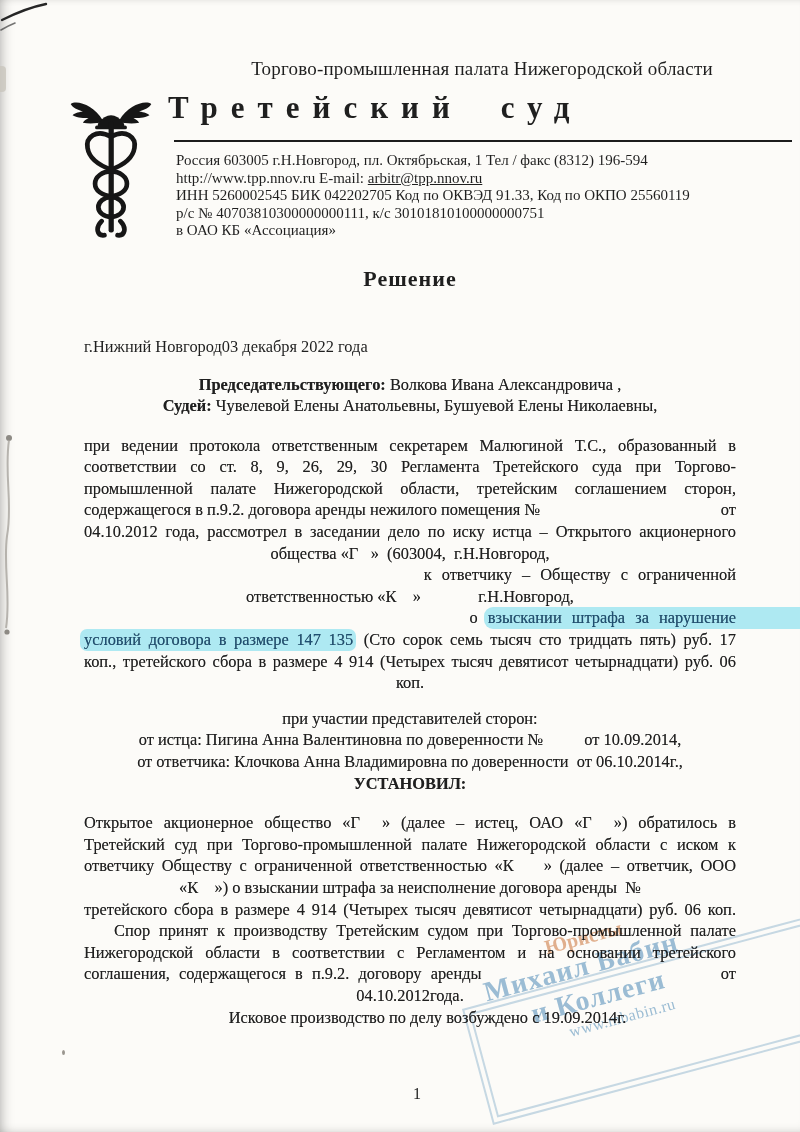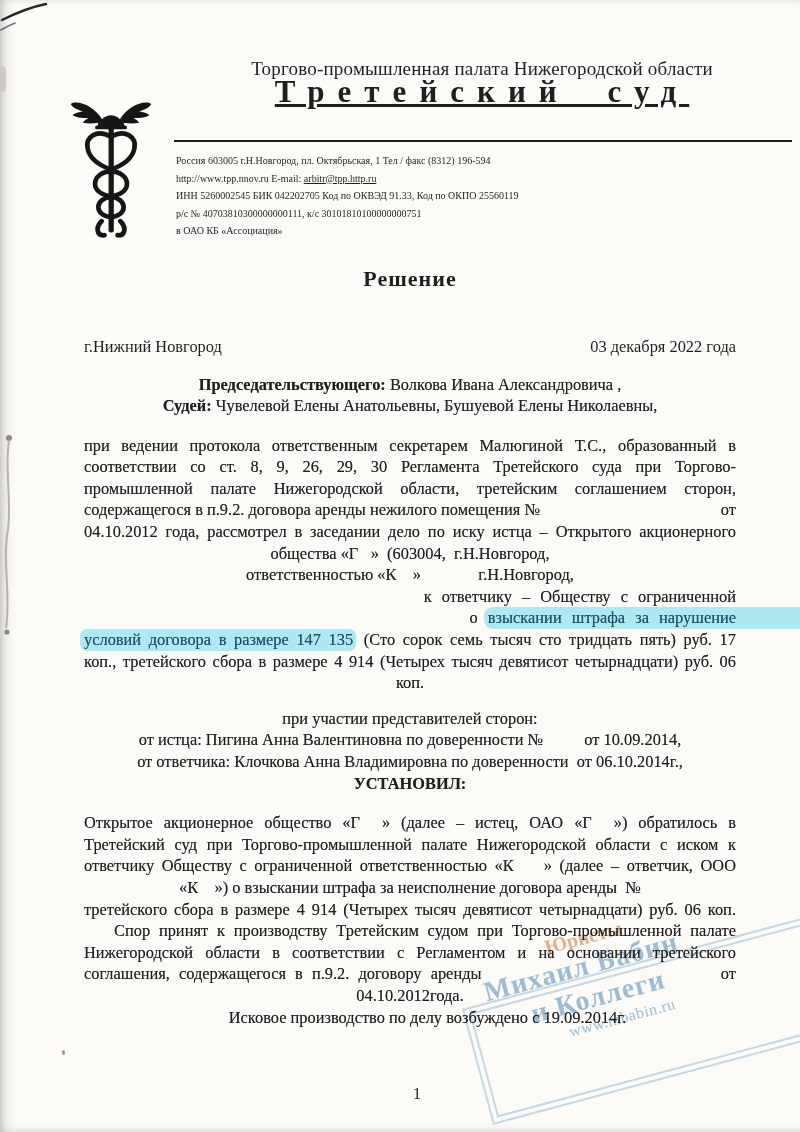--- a/index.html
+++ b/index.html
@@ -6,30 +6,30 @@
   body{background:#e9e7e2;font-family:"Liberation Serif","DejaVu Serif",serif;}
   .page{
     position:relative;width:800px;height:1132px;overflow:hidden;margin:0 auto;
     background:#fcfbf8;
     box-shadow: inset 10px 0 14px -10px rgba(0,0,0,.35), inset 0 -8px 12px -10px rgba(0,0,0,.2), inset 0 8px 10px -10px rgba(0,0,0,.12);
     color:var(--ink,#1f1f1f);
   }
   .abs{position:absolute;}
   
   .org{left:168px;top:58px;width:628px;text-align:center;font-size:19px;letter-spacing:.2px;}
-  .court{left:168px;top:74px;width:628px;text-align:center;font-size:31px;font-weight:bold;letter-spacing:.42em;word-spacing:.55em;text-decoration:underline;}
+  .court{left:168px;top:90px;width:628px;text-align:left;font-size:31px;font-weight:bold;letter-spacing:.42em;word-spacing:.55em;}
   .rule{left:174px;top:140px;width:618px;height:2px;background:#1c1c1c;}
-  .contact{left:176px;top:152px;width:600px;font-size:10px;line-height:17.6px;}
+  .contact{left:176px;top:152px;width:600px;font-size:15px;line-height:17.6px;}
   .contact .email{text-decoration:underline;}
   
   .logo{left:68px;top:88px;}
   
   .doc-title{left:84px;top:266px;width:652px;text-align:center;font-size:22px;font-weight:bold;letter-spacing:1px;}
   .body-block{left:84px;top:332px;width:652px;font-size:16.4px;}
-  .dateline{display:flex;justify-content:space-between;line-height:21.5px;margin-top:4px;}
+  .dateline{display:flex;justify-content:flex-start;line-height:21.5px;margin-top:4px;}
   .bline{line-height:21.6px;min-height:21.6px;text-shadow:0 0 .5px rgba(25,25,25,.55);}
   .bline.justify{text-align:justify;text-align-last:justify;}
   .bline.left{text-align:center;}
   .bline.right{text-align:right;}
   .bline.center{text-align:center;text-align-last:center;}
   .bline.split{display:flex;justify-content:space-between;}
   .bline .b{font-weight:bold;}
   .bline .hl{background:var(--hl,#aee9f2);color:var(--hlt,#1e4f72);padding:1px 3px 2px 4px;margin-left:-4px;border-radius:7px;}
   .bline .hl-ext{padding-right:70px;margin-right:-70px;border-radius:9px 0 0 9px;}
   
@@ -87,21 +87,21 @@
       <path d="M45,52 C61,43 72,53 70,64 C68,77 56,83 45,87"></path>
       <ellipse cx="45" cy="102" rx="17" ry="13"></ellipse>
       <ellipse cx="45" cy="127" rx="13.5" ry="10.5"></ellipse>
       <path d="M35,142 C28,149 30,158 38,157"></path>
       <path d="M55,142 C62,149 60,158 52,157"></path>
     </g>
   </svg>
 
   <div class="abs contact">
     <div>Россия 603005 г.Н.Новгород, пл. Октябрьская, 1 Тел / факс (8312) 196-594</div>
-    <div><span>http://www.tpp.nnov.ru E-mail: </span><span class="email">arbitr@tpp.http.ru</span></div>
+    <div><span>http://www.tpp.nnov.ru E-mail: </span><span class="email">arbitr@tpp.nnov.ru</span></div>
     <div>ИНН 5260002545 БИК 042202705 Код по ОКВЭД 91.33, Код по ОКПО 25560119</div>
     <div>р/с № 40703810300000000111, к/с 30101810100000000751</div>
     <div>в ОАО КБ «Ассоциация»</div>
   </div>
 
   <div class="abs doc-title">Решение</div>
 
   <div class="abs body-block">
     <div class="dateline">
       <span>г.Нижний Новгород</span>
@@ -112,22 +112,22 @@
         <div class="bline left"><span class="b">Судей:</span><span> Чувелевой Елены Анатольевны, Бушуевой Елены Николаевны,</span></div>
         <div class="bline justify" style="margin-top: 18px;"><span>при ведении протокола ответственным секретарем Малюгиной Т.С., образованный в</span></div>
         <div class="bline justify"><span>соответствии со ст. 8, 9, 26, 29, 30 Регламента Третейского суда при Торгово-</span></div>
         <div class="bline justify"><span>промышленной палате Нижегородской области, третейским соглашением сторон,</span></div>
         <div class="bline split">
           <span>содержащегося в п.9.2. договора аренды нежилого помещения №</span>
           <span>от</span>
         </div>
         <div class="bline justify"><span>04.10.2012 года, рассмотрел в заседании дело по иску истца – Открытого акционерного</span></div>
         <div class="bline left"><span>общества «Г&nbsp;&nbsp;&nbsp;»&nbsp;&nbsp;(603004,&nbsp;&nbsp;г.Н.Новгород,</span></div>
+        <div class="bline right" style="word-spacing: 6px;"><span>к ответчику – Обществу с ограниченной</span></div>
         <div class="bline left"><span>ответственностью «К&nbsp;&nbsp;&nbsp;&nbsp;»&nbsp;&nbsp;&nbsp;&nbsp;&nbsp;&nbsp;&nbsp;&nbsp;&nbsp;&nbsp;&nbsp;&nbsp;&nbsp;&nbsp;г.Н.Новгород,</span></div>
-        <div class="bline right" style="word-spacing: 6px;"><span>к ответчику – Обществу с ограниченной</span></div>
         <div class="bline right" style="word-spacing: 6px; text-align: right;"><span>о&nbsp;</span><span class="hl hl-ext">взыскании штрафа за нарушение</span></div>
         <div class="bline justify"><span class="hl">условий договора в размере 147 135</span><span> (Сто сорок семь тысяч сто тридцать пять) руб. 17</span></div>
         <div class="bline justify"><span>коп., третейского сбора в размере 4 914 (Четырех тысяч девятисот четырнадцати) руб. 06</span></div>
         <div class="bline left"><span>коп.</span></div>
         <div class="bline left" style="margin-top: 14px;"><span>при участии представителей сторон:</span></div>
         <div class="bline left"><span>от истца: Пигина Анна Валентиновна по доверенности №&nbsp;&nbsp;&nbsp;&nbsp;&nbsp;&nbsp;&nbsp;&nbsp;&nbsp; от 10.09.2014,</span></div>
         <div class="bline left"><span>от ответчика: Клочкова Анна Владимировна по доверенности&nbsp; от 06.10.2014г.,</span></div>
         <div class="bline center"><span class="b">УСТАНОВИЛ:</span></div>
         <div class="bline justify" style="margin-top: 18px;"><span>Открытое акционерное общество «Г&nbsp;&nbsp;» (далее – истец, ОАО «Г&nbsp;&nbsp;») обратилось в</span></div>
         <div class="bline justify"><span>Третейский суд при Торгово-промышленной палате Нижегородской области с иском к</span></div>

